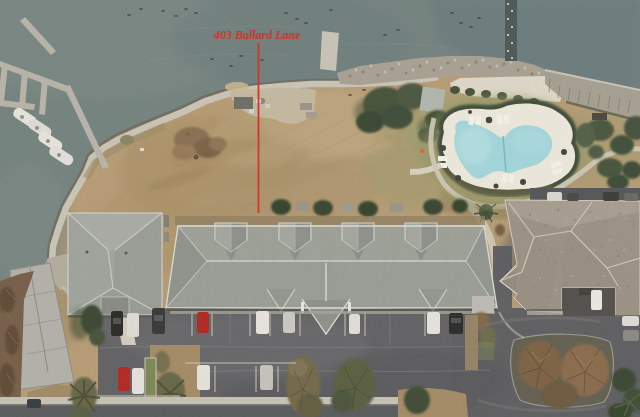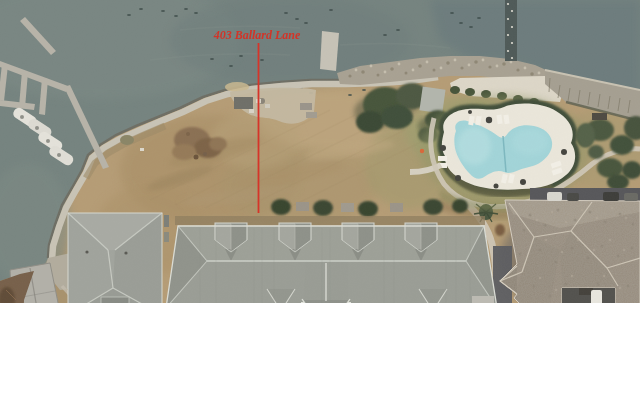--- a/index.html
+++ b/index.html
@@ -1,16 +1,16 @@
 <!DOCTYPE html>
 <html><head>
 <meta charset="utf-8">
 <style>
 html,body{margin:0;padding:0;background:#fff;}
-#scene{width:640px;height:303px;overflow:hidden;position:relative;font-family:"Liberation Sans",sans-serif;}
+#scene{width:640px;height:417px;overflow:hidden;position:relative;font-family:"Liberation Sans",sans-serif;}
 </style>
 </head>
 <body>
 <div id="scene">
 <svg width="640" height="417" viewBox="0 0 640 417" xmlns="http://www.w3.org/2000/svg">
 <defs>
 <filter id="grain" x="-5%" y="-5%" width="110%" height="110%">
 <feTurbulence type="fractalNoise" baseFrequency="0.9" numOctaves="2" result="n"></feTurbulence>
 <feColorMatrix in="n" type="matrix" values="0 0 0 0 0.5 0 0 0 0 0.5 0 0 0 0 0.5 0 0 0 0.5 0"></feColorMatrix>
 <feComposite operator="in" in2="SourceGraphic"></feComposite>

